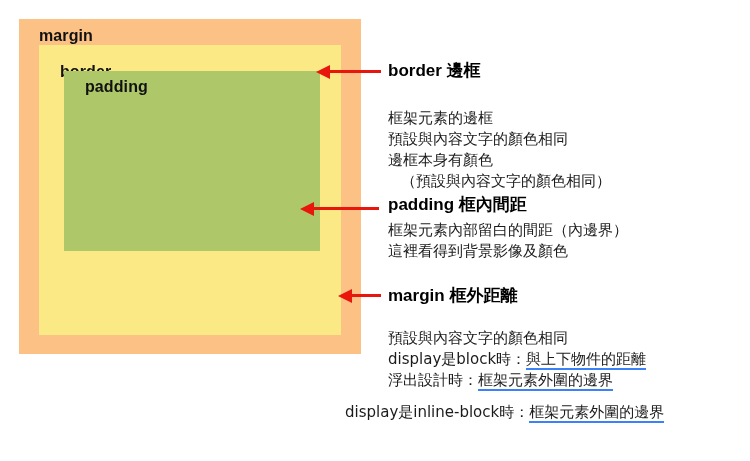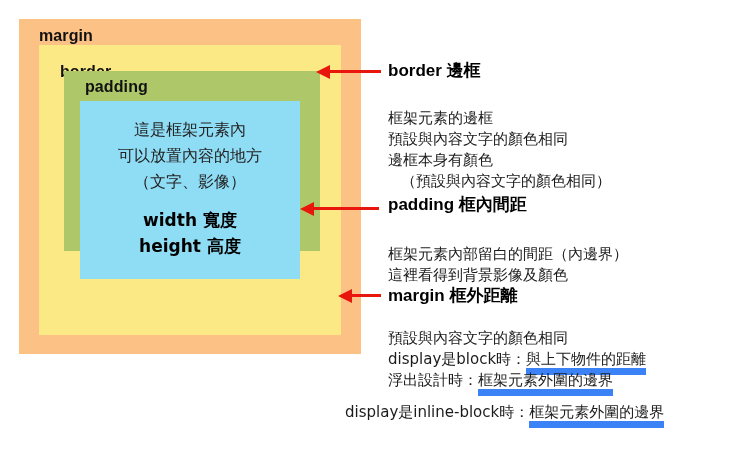--- a/index.html
+++ b/index.html
@@ -124,29 +124,29 @@
   .annot-body {
     color: #1b1b1b;
     font-size: 15px;
     line-height: 21px;
     font-family: "DejaVu Sans", "Liberation Sans", sans-serif;
     white-space: nowrap;
   }
   .annot-body .line { display: block; }
   .annot-body .indent { padding-left: 13px; }
   .u {
-    border-bottom: 7px solid #3b82f6;
+    border-bottom: 2px solid #3b82f6;
     padding-bottom: 0px;
   }
 
   .annot-border  { top: 59px; }
   .annot-border .annot-body { margin-top: 26px; }
 
   .annot-padding { top: 193px; }
-  .annot-padding .annot-body { margin-top: 28px; }
+  .annot-padding .annot-body { margin-top: 4px; }
 
   .annot-margin  { top: 284px; }
   .annot-margin .annot-body { margin-top: 21px; }
 
   .annot-footer {
     position: absolute;
     left: 345px;
     top: 400px;
     color: #1b1b1b;
     font-size: 15px;
@@ -163,30 +163,20 @@
 
   <div class="box-margin">
     <span class="box-label label-margin">margin</span>
 
     <div class="box-border">
       <span class="box-label label-border">border</span>
 
       <div class="box-padding">
         <span class="box-label label-padding">padding</span>
 
-        <div class="box-content">
-          <div class="content-text">
-            <div>這是框架元素內</div>
-            <div>可以放置內容的地方</div>
-            <div>（文字、影像）</div>
-            <div class="content-gap"></div>
-            <div class="dim">width 寬度</div>
-            <div class="dim">height 高度</div>
-          </div>
-        </div>
 
       </div>
     </div>
   </div>
 
   <div class="arrow arrow-border"></div>
   <div class="arrow arrow-padding"></div>
   <div class="arrow arrow-margin"></div>
 
   <div class="annot annot-border">

